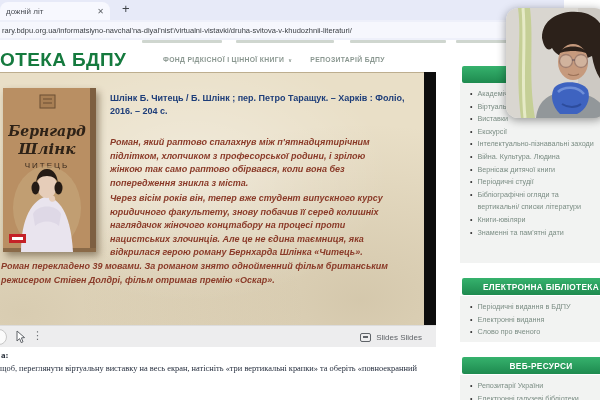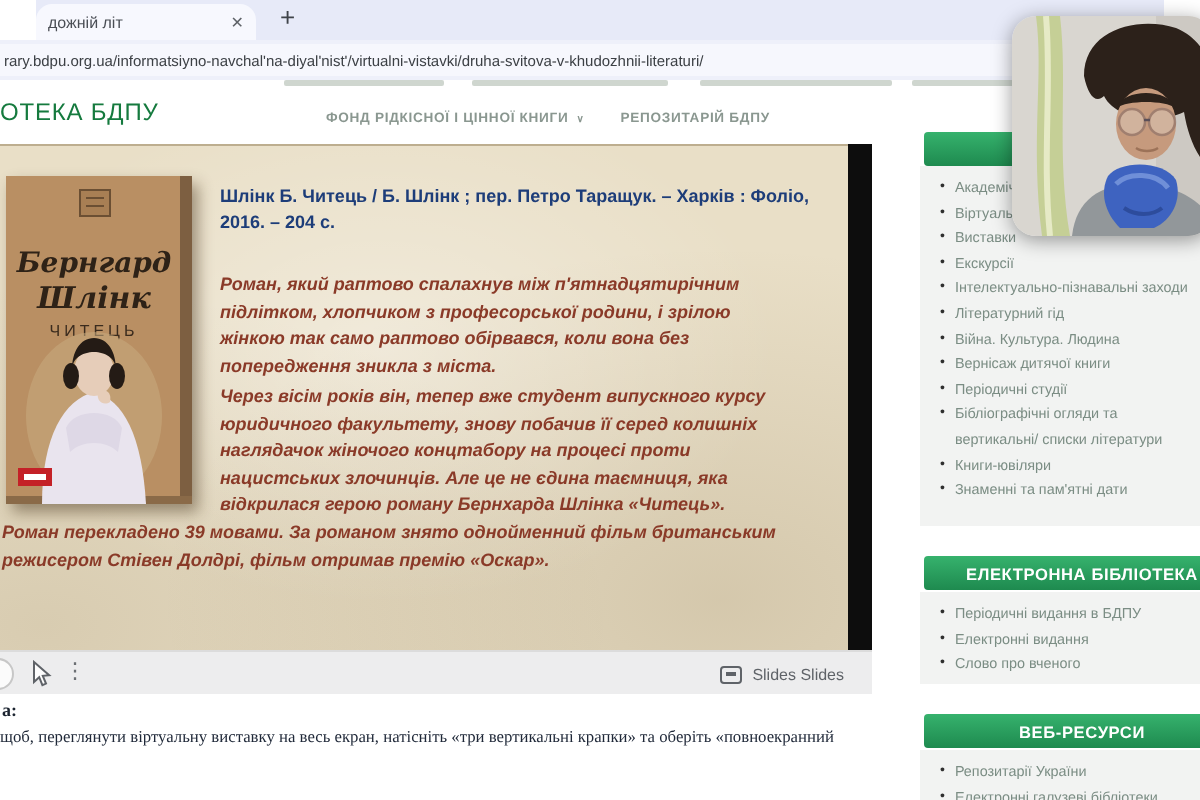--- a/index.html
+++ b/index.html
@@ -1,34 +1,34 @@
 <!DOCTYPE html>
 <html><head>
 <meta charset="utf-8">
 <style>
   html,body{margin:0;padding:0;background:#888;}
   *{box-sizing:border-box;}
   #screen{position:relative;width:600px;height:400px;overflow:hidden;background:#fff;
           font-family:"Liberation Sans",sans-serif;}
 
   
-  .tabstrip{position:absolute;left:0;top:0;width:564px;height:20px;background:#e7eaf8;margin-left:18px;}
+  .tabstrip{position:absolute;left:0;top:0;width:564px;height:20px;background:#e7eaf8;}
   .tab{position:absolute;left:0;top:2px;width:110px;height:18px;background:#f7f8fe;
        border-radius:8px 8px 0 0;display:flex;align-items:center;padding:0 6px;}
   .tab-title{font-size:8px;color:#4a4e55;white-space:nowrap;overflow:hidden;flex:1;}
   .tab-close{font-size:8px;color:#5f6368;margin-left:4px;cursor:default;}
   .newtab{position:absolute;left:122px;top:1px;font-size:13px;color:#3f4349;}
   .urlrow{position:absolute;left:0;top:20px;width:600px;height:20px;background:#eef0fa;}
   .urlpill{position:absolute;left:-12px;top:2px;width:566px;height:16px;background:#f6f7fd;
            border-radius:9px;display:flex;align-items:center;padding-left:14px;}
   .url{font-size:7.5px;color:#3c4045;white-space:nowrap;overflow:hidden;}
 
   
   .cutmenu-seg{position:absolute;top:40px;height:3px;background:#bfc8bf;opacity:.75;border-radius:1px;}
-  .sitelogo{position:absolute;left:0;top:49px;font-size:12px;font-weight:normal;color:#157a3e;
+  .sitelogo{position:absolute;left:0;top:49px;font-size:19px;font-weight:bold;color:#157a3e;
             letter-spacing:.4px;}
   .topmenu{position:absolute;left:163px;top:56px;font-size:6.8px;font-weight:600;color:#8a9790;
            letter-spacing:.35px;display:flex;align-items:center;gap:4px;}
   .topmenu .caret{font-size:5px;color:#8a9790;}
   .topmenu .repo{margin-left:14px;}
 
   
   .slide{position:absolute;left:0;top:72px;width:424px;height:253px;
          background:
            radial-gradient(ellipse at 45% 40%, rgba(255,255,255,.35), rgba(255,255,255,0) 60%),
@@ -174,24 +174,20 @@
     <div class="side-item">
         <span class="bullet">•</span>
         <span>Екскурсії</span>
       </div>
     <div class="side-item">
         <span class="bullet">•</span>
         <span>Інтелектуально-пізнавальні заходи</span>
       </div>
     <div class="side-item">
         <span class="bullet">•</span>
-        <span>Літературний гід</span>
-      </div>
-    <div class="side-item">
-        <span class="bullet">•</span>
         <span>Війна. Культура. Людина</span>
       </div>
     <div class="side-item">
         <span class="bullet">•</span>
         <span>Вернісаж дитячої книги</span>
       </div>
     <div class="side-item">
         <span class="bullet">•</span>
         <span>Періодичні студії</span>
       </div>

